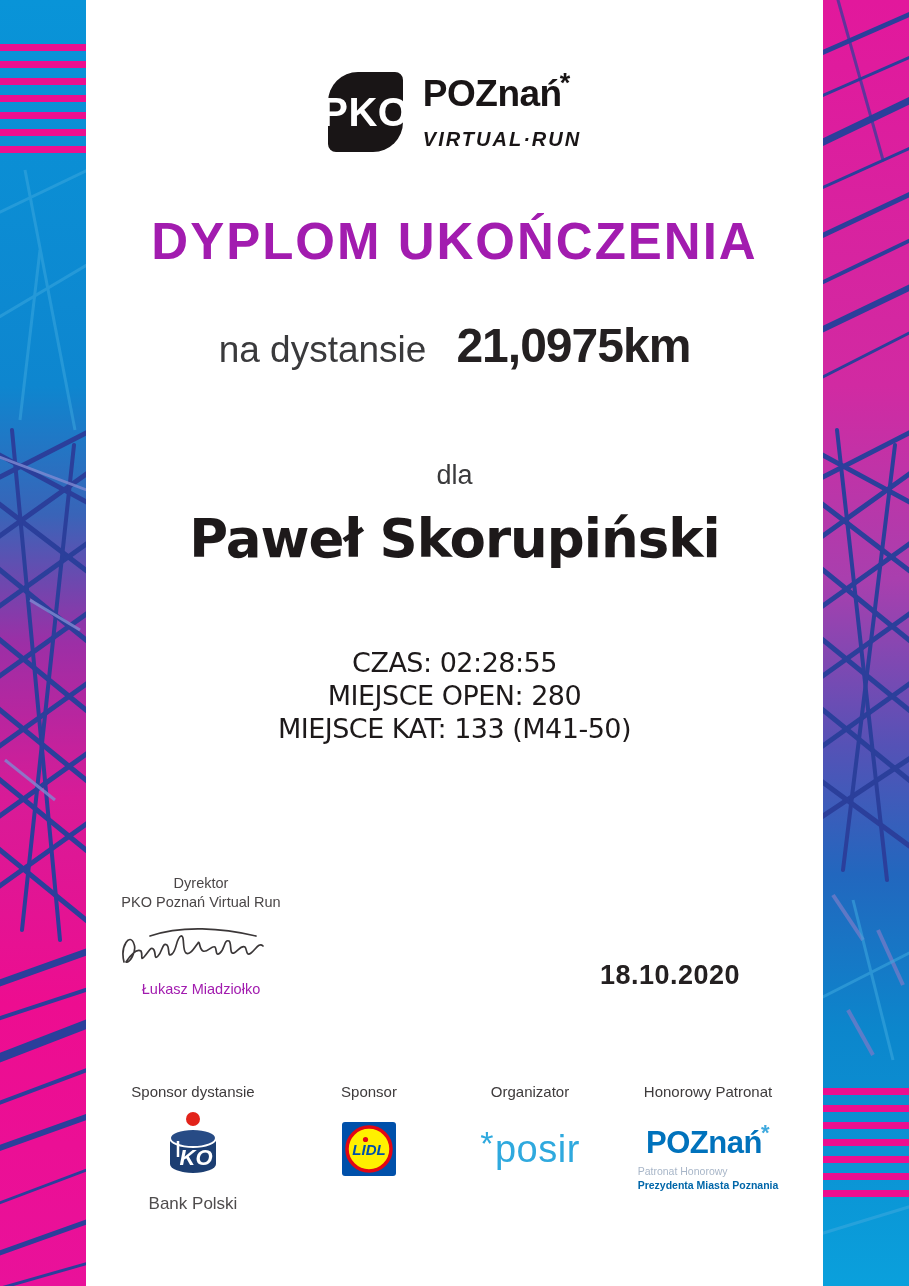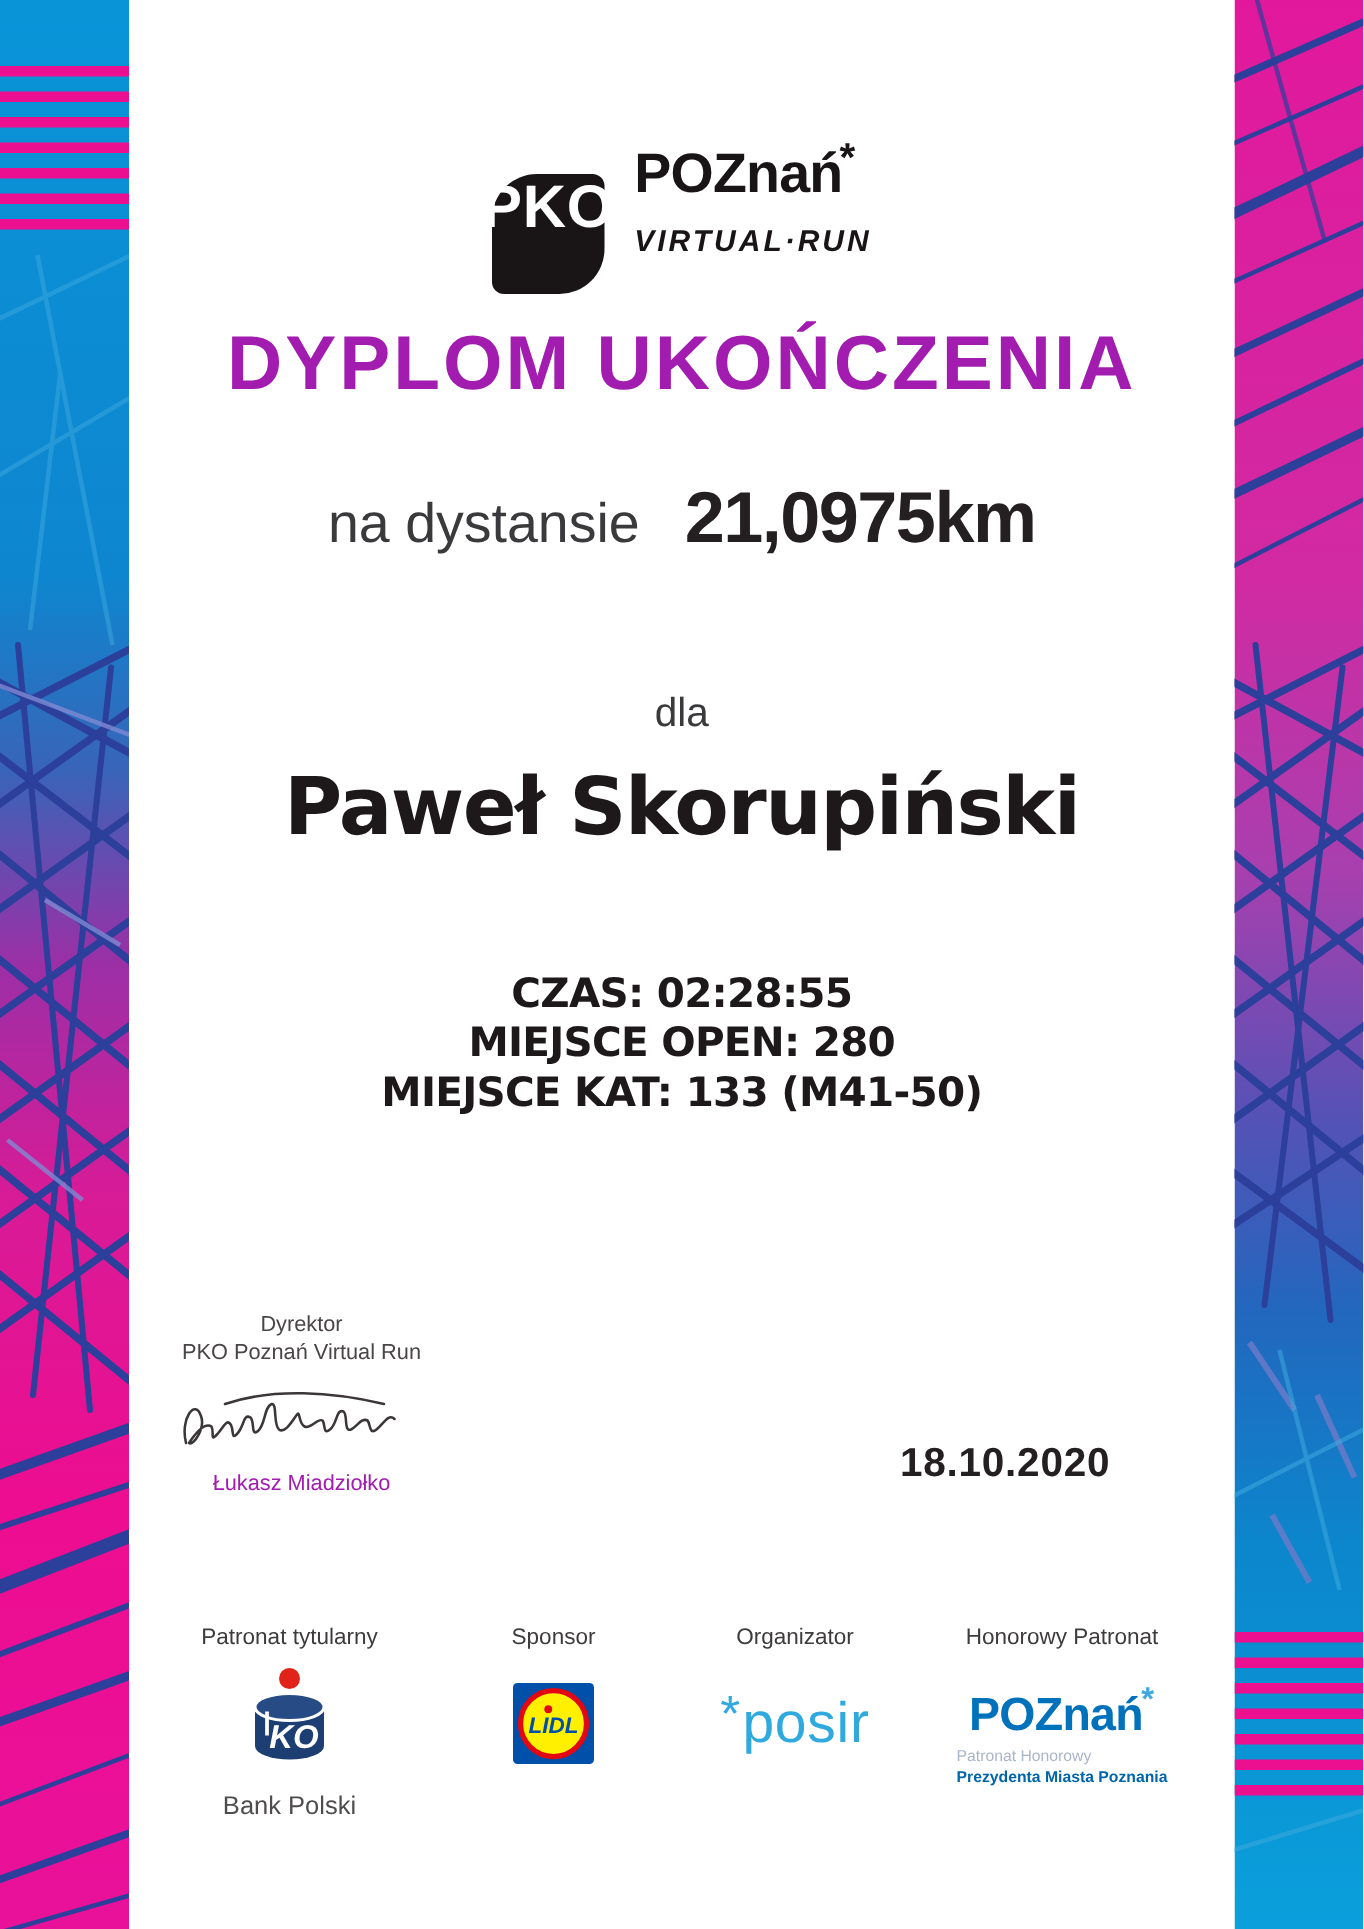--- a/index.html
+++ b/index.html
@@ -6,38 +6,38 @@
   body{
     width:909px;height:1286px;background:#ffffff;position:relative;overflow:hidden;
     font-family:"Liberation Sans",sans-serif;
   }
   .cert{position:absolute;inset:0;}
   .band{position:absolute;top:0;height:1286px;width:86px;}
   .band-left{left:0;}
   .band-right{left:823px;}
 
   .logo-row{position:absolute;top:72px;left:86px;width:737px;display:flex;justify-content:center;align-items:center;gap:20px;}
-  .pko-box{width:75px;height:80px;background:#191516;border-radius:30px 8px 30px 8px;display:flex;align-items:flex-start;justify-content:center;margin-top:44px;}
+  .pko-box{width:75px;height:80px;background:#191516;border-radius:30px 8px 30px 8px;display:flex;align-items:center;justify-content:center;}
   .pko-box-text{color:#ffffff;font-size:40px;font-weight:bold;letter-spacing:.5px;}
   .event-logo{text-align:left;}
   .event-name{font-size:37px;font-weight:800;color:#191516;letter-spacing:-.5px;line-height:1;white-space:nowrap;}
   .event-ast{font-size:27px;position:relative;top:-14px;left:-2px;font-weight:800;}
   .event-sub{font-size:20px;font-weight:800;font-style:italic;letter-spacing:2px;color:#191516;line-height:1;margin-top:17px;white-space:nowrap;}
 
   .title{position:absolute;top:212px;left:86px;width:737px;text-align:center;font-size:51px;font-weight:800;letter-spacing:2px;color:#a21caf;white-space:nowrap;}
 
   .distance{position:absolute;top:318px;left:86px;width:737px;display:flex;justify-content:center;align-items:baseline;gap:30px;}
   .distance-prefix{font-size:37px;font-weight:400;color:#3A3A3C;}
   .distance-value{font-size:48px;font-weight:800;color:#242021;letter-spacing:-1px;}
 
   .dla{position:absolute;top:460px;left:86px;width:737px;text-align:center;font-size:27px;font-weight:400;color:#3A3A3C;}
 
   .name{position:absolute;top:508px;left:86px;width:737px;text-align:center;font-size:53px;font-weight:bold;font-family:"DejaVu Sans",sans-serif;color:#1D191A;letter-spacing:-1px;white-space:nowrap;}
 
-  .results{position:absolute;top:646px;left:86px;width:737px;text-align:center;font-family:"DejaVu Sans",sans-serif;font-size:27px;font-weight:bold;line-height:33px;color:#1D191A;letter-spacing:-.5px;}
+  .results{position:absolute;top:646px;left:86px;width:737px;text-align:center;font-family:"DejaVu Sans",sans-serif;font-size:27px;font-weight:normal;line-height:33px;color:#1D191A;letter-spacing:-.5px;}
 
   .sig{position:absolute;left:96px;top:874px;width:210px;text-align:center;font-size:14.5px;color:#4A4647;line-height:1.3;}
   .sig-script{margin:8px auto 2px;display:block;}
   .sig-name{font-size:14.5px;color:#a21caf;margin-top:2px;}
 
   .date{position:absolute;left:600px;top:960px;font-size:27px;font-weight:800;letter-spacing:.5px;color:#242021;}
 
   .sp-col{position:absolute;top:1083px;text-align:center;}
   .sp-col-1{left:103px;width:180px;}
   .sp-col-2{left:294px;width:150px;}
@@ -218,21 +218,21 @@
         <path d="M8,42 C4,26 14,12 18,24 C21,32 13,44 10,42 C14,36 20,28 25,31 C27,35 24,41 28,37 C33,32 35,25 38,30 C40,34 38,40 42,36 C47,31 46,22 51,25 C54,28 51,38 56,34 C61,30 60,18 65,16 C69,15 66,30 70,33 C74,36 79,27 82,23 C84,20 83,29 87,31 C91,33 96,25 99,27 C101,29 99,37 104,33 C109,29 108,19 113,21 C116,23 113,35 118,33 C122,31 125,25 129,27 C131,29 130,37 135,33 C140,29 143,22 147,26"></path>
         <path d="M34,16 C66,5 106,8 140,16"></path>
       </g>
     </svg>
     <div class="sig-name">Łukasz Miadziołko</div>
   </div>
 
   <div class="date">18.10.2020</div>
 
   <div class="sp-col sp-col-1">
-    <div class="sp-label">Patronat tytularny</div>
+    <div class="sp-label">Sponsor dystansie</div>
     <div class="logo-box">
       <svg width="58" height="78" viewBox="0 0 58 78" aria-hidden="true">
         <circle cx="29" cy="9" r="7" fill="#E2231A"></circle>
         <path d="M6,28 a23,9 0 0 1 46,0 v26 a23,9 0 0 1 -46,0 z" fill="#1C3E72"></path>
         <ellipse cx="29" cy="28" rx="23" ry="9" fill="#274B85"></ellipse>
         <ellipse cx="29" cy="28" rx="23" ry="9" fill="none" stroke="#ffffff" stroke-width="2"></ellipse>
         <path d="M14,31 v16" stroke="#ffffff" stroke-width="2.5" fill="none"></path>
         <text x="32" y="55" text-anchor="middle" font-family="Liberation Sans, sans-serif" font-size="22" font-weight="bold" font-style="italic" fill="#ffffff">KO</text>
       </svg>
     </div>

